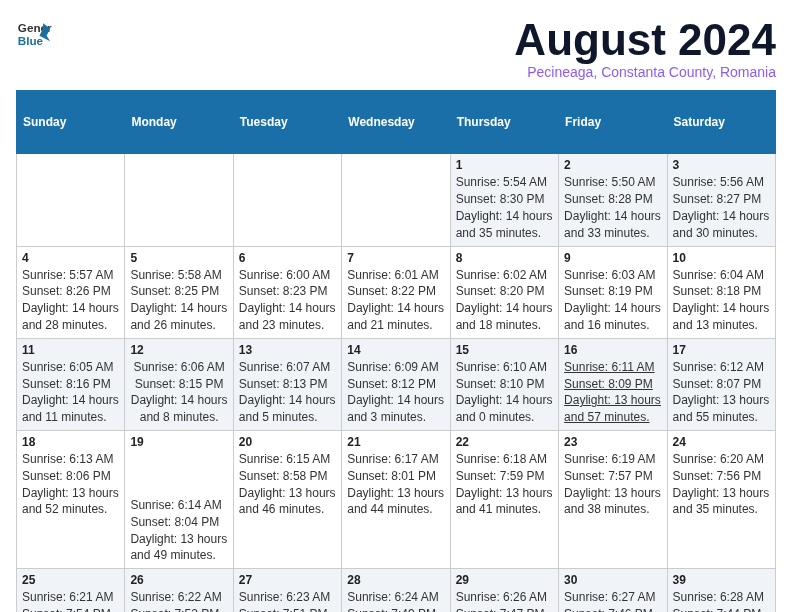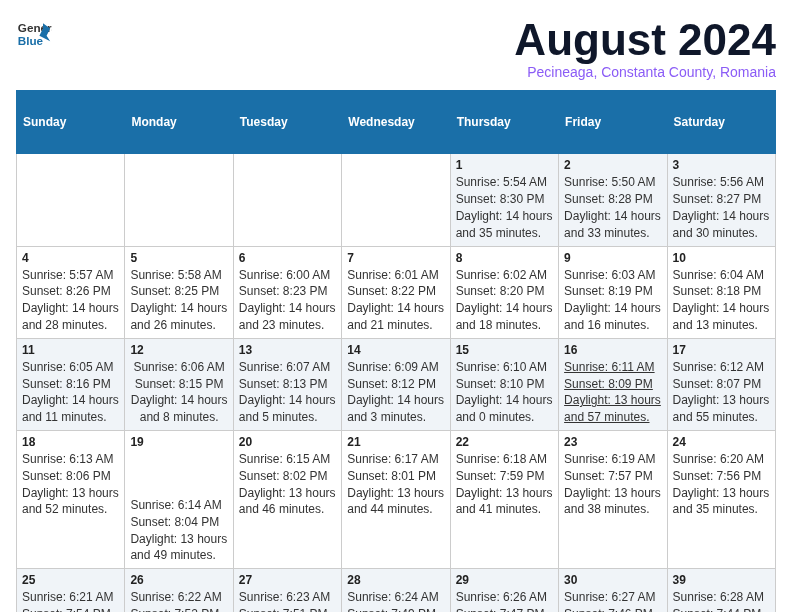--- a/index.html
+++ b/index.html
@@ -253,21 +253,21 @@
         <td>
           <span class="day-number">19</span>
           <div class="day-info" style="white-space: pre-line; margin-top: 48px;">Sunrise: 6:14 AM
 Sunset: 8:04 PM
 Daylight: 13 hours
 and 49 minutes.</div>
         </td>
         <td>
           <span class="day-number">20</span>
           <div class="day-info" style="white-space: pre-line;">Sunrise: 6:15 AM
-Sunset: 8:02 PM
+Sunset: 8:58 PM
 Daylight: 13 hours
 and 46 minutes.</div>
         </td>
         <td>
           <span class="day-number">21</span>
           <div class="day-info" style="white-space: pre-line;">Sunrise: 6:17 AM
 Sunset: 8:01 PM
 Daylight: 13 hours
 and 44 minutes.</div>
         </td>

